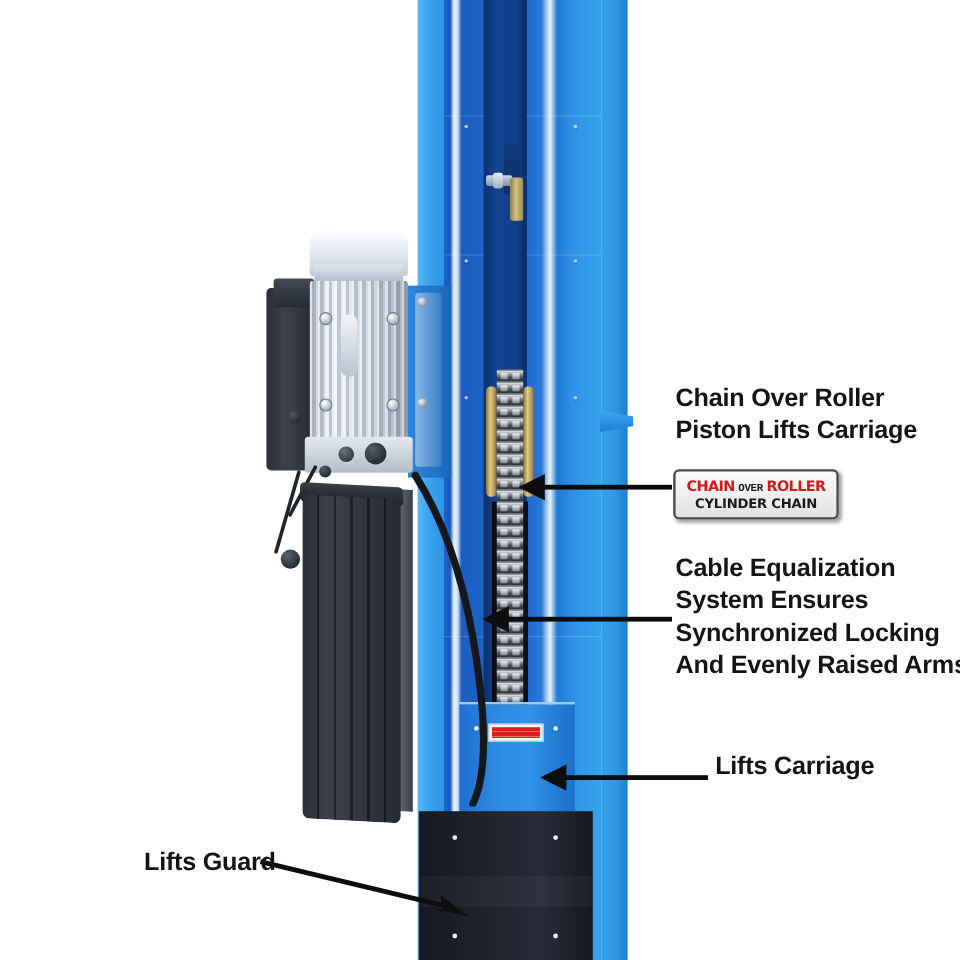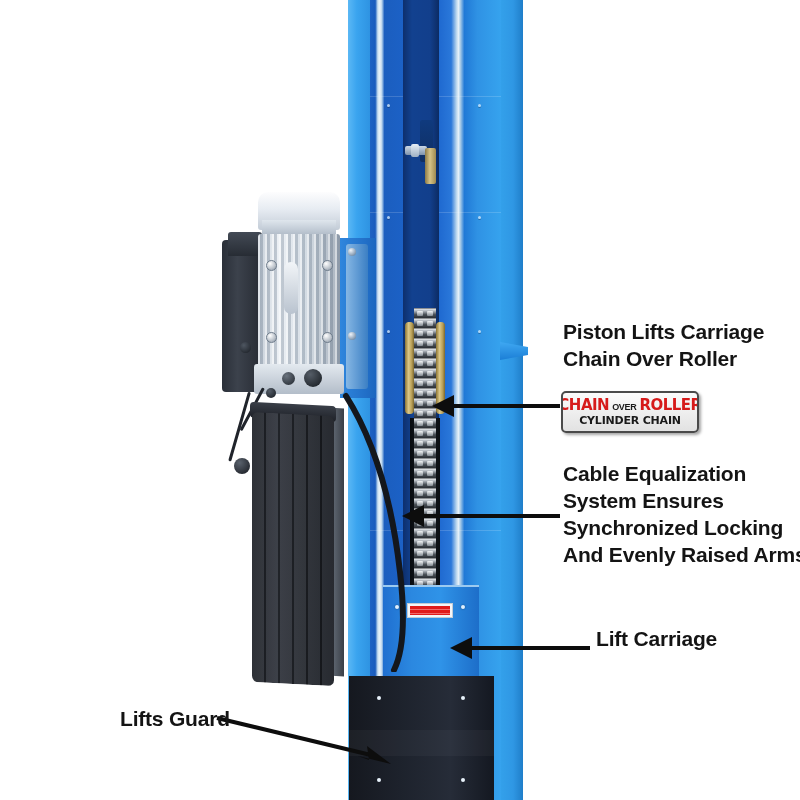--- a/index.html
+++ b/index.html
@@ -184,24 +184,24 @@
   #anno-door{left:120px;top:705px;font-size:21px;line-height:27px;}
 
   
   .badge{position:absolute;left:561px;top:391px;width:134px;height:38px;
     background:linear-gradient(180deg,#fbfbfb,#e2e2e2);
     border:2px solid #4a4a4a;border-radius:5px;
     box-shadow:2px 2px 3px rgba(0,0,0,.35);
     display:flex;flex-direction:column;align-items:center;justify-content:center;
     overflow:hidden;}
   .badge-row1{display:flex;align-items:baseline;gap:3px;line-height:1;}
-  .bd-chain,.bd-roller{color:#d61a1a;font-size:15px;font-weight:bold;
+  .bd-chain,.bd-roller{color:#d61a1a;font-size:12px;font-weight:bold;
     font-family:"DejaVu Sans", sans-serif;letter-spacing:-0.5px;}
   .bd-over{color:#1a1a1a;font-size:9px;font-weight:bold;
-    font-family:Liberation Sans, sans-serif;letter-spacing:-0.3px;}
+    font-family:Liberation Mono, monospace;letter-spacing:-0.3px;}
   .badge-row2{color:#1a1a1a;font-size:11px;font-weight:bold;margin-top:2px;
     font-family:"DejaVu Sans", sans-serif;letter-spacing:-0.2px;line-height:1;}
 
   .white-mask-l{position:absolute;left:0;top:0;width:222px;height:800px;background:#fff;z-index:-1;}
 </style>
 </head>
 <body>
 
 <div id="stage">
 
@@ -337,33 +337,33 @@
     <div class="shaft" style="left:20px;width:120px;"></div>
     <div class="head left"></div>
   </div>
 
   <svg style="position:absolute;left:215px;top:712px;width:180px;height:60px;" viewBox="0 0 180 60">
     <line x1="2" y1="6" x2="160" y2="44" stroke="#0d0d0d" stroke-width="4"></line>
     <polygon points="176,52 152,34 154,48 143,44" fill="#0d0d0d"></polygon>
   </svg>
 
   <div class="anno" id="anno-chain">
+    <span class="ln">Chain Over Roller</span>
     <span class="ln">Piston Lifts Carriage</span>
-    <span class="ln">Chain Over Roller</span>
   </div>
 
   <div class="anno" id="anno-cable">
     <span class="ln">Cable Equalization</span>
     <span class="ln">System Ensures</span>
     <span class="ln">Synchronized Locking</span>
     <span class="ln">And Evenly Raised Arms</span>
   </div>
 
   <div class="anno" id="anno-carriage">
-    <span class="ln">Lift Carriage</span>
+    <span class="ln">Lifts Carriage</span>
   </div>
 
   <div class="anno" id="anno-door">
     <span class="ln">Lifts Guard</span>
   </div>
 
   <div class="badge">
     <div class="badge-row1">
       <span class="bd-chain">CHAIN</span>
       <span class="bd-over">OVER</span>

